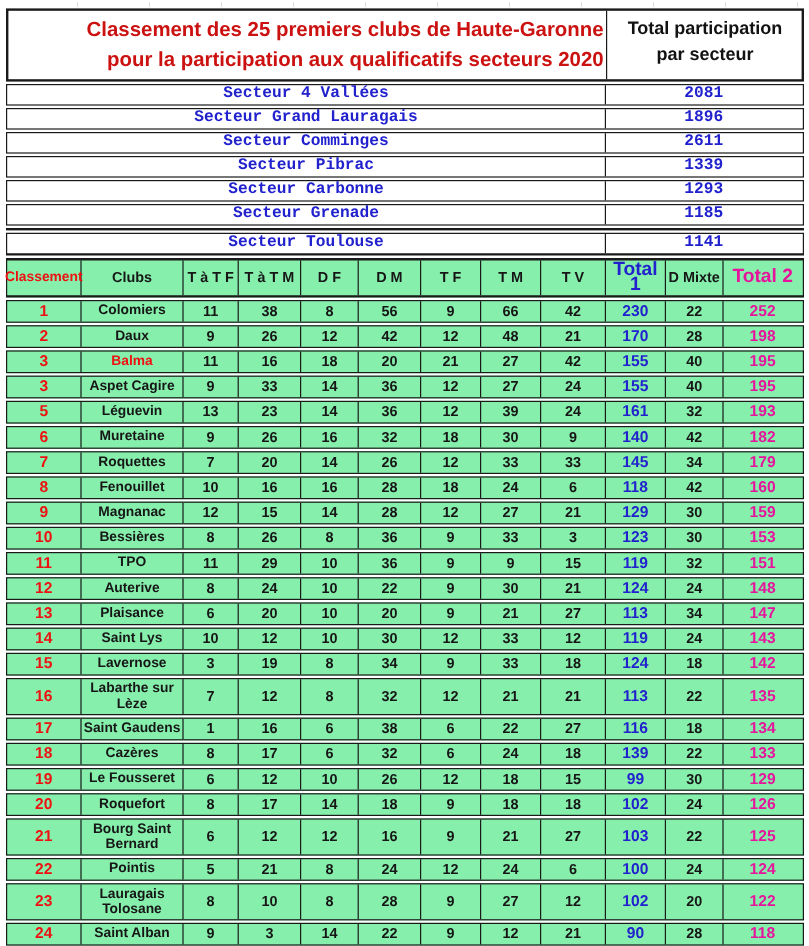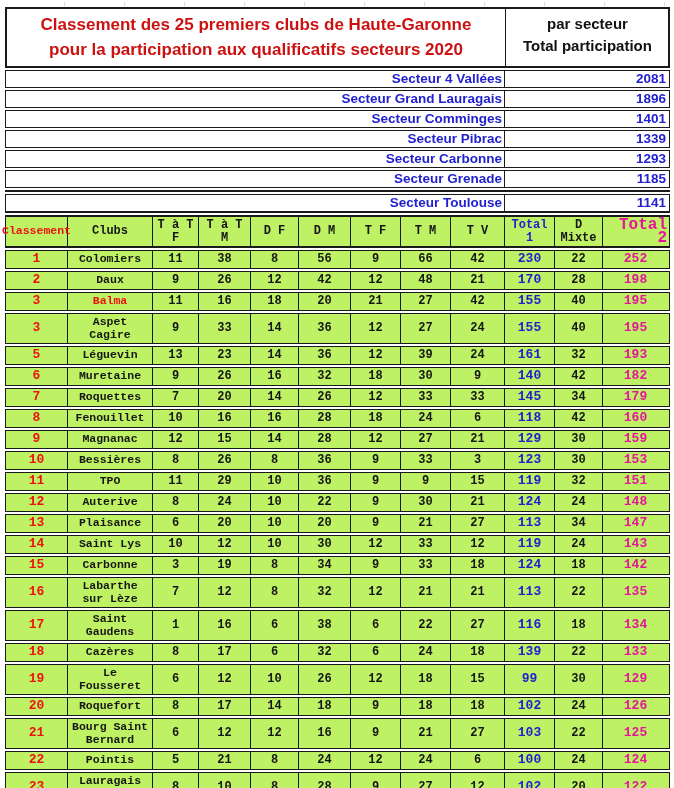--- a/index.html
+++ b/index.html
@@ -22,89 +22,89 @@
 
   
   .header-block {
     display:grid; grid-template-columns:499px 163px;
     border:2.5px solid var(--border); margin-bottom:2px;
   }
   .title-box {
     border-right:1.5px solid var(--border);
     text-align:center; padding:3px 2px 4px 2px;
   }
-  .title-line { color:var(--title-red); font-size:17px; line-height:25px; white-space:nowrap; }
+  .title-line { color:var(--title-red); font-size:17px; line-height:25px; white-space:nowrap;text-align:right; }
   .right-box { text-align:center; padding:4px 2px; }
   .right-line { color:#121212; font-size:15px; line-height:22px; }
 
   
   .sector-row {
     display:grid; grid-template-columns:499px 163px;
     border:1.5px solid var(--border); margin-bottom:2px;
   }
   .sector-row:last-child { border-bottom-width:2.5px; }
   .sector-name, .sector-total {
     color:var(--blue); font-size:13.5px; line-height:16px;
-    text-align:right; padding:0 2px;
+    text-align:center; padding:0 2px;font-family:Liberation Mono, monospace;
   }
   .sector-name { border-right:1.5px solid var(--border); }
 
   
   .t-row {
     display:grid;
     grid-template-columns:62px 85px 46px 52px 48px 52px 50px 50px 54px 50px 48px 65px;
-    border:1.5px solid var(--border); margin-bottom:2px; background:#bef264;font-family:Liberation Mono, monospace;
+    border:1.5px solid var(--border); margin-bottom:2px; background:#86efac;
   }
   .t-row.header-row { border-width:2px 1.5px 2px 1.5px; border-top-width:2.5px; }
   .t-cell {
     border-right:1px solid var(--border);
     display:flex; align-items:center; justify-content:center;
     text-align:center; font-size:12px; line-height:12.5px;
     padding:2px 1px; color:#161616; min-height:13px;
   }
   .t-cell:last-child { border-right:none; }
   .c-rank   { color:var(--red); font-size:13px; }
   .c-club   { font-size:11.5px; }
   .c-total1 { color:var(--blue); font-size:13px; }
   .c-total2 { color:var(--magenta); font-size:13px; }
   .club-red { color:var(--red); }
   .h-red    { color:var(--red); font-size:11.5px; }
-  .h-blue   { color:var(--blue); font-size:12px; }
+  .h-blue   { color:var(--blue); font-size:16px; }
   .h-magenta{ color:var(--magenta); font-size:16px;text-align:right; }
 </style>
 </head>
 <body>
 
 <div class="sheet">
 
   <div class="grid-strip"></div>
 
   <div class="header-block">
     <div class="title-box">
       <div class="title-line">Classement des 25 premiers clubs de Haute-Garonne</div>
       <div class="title-line">pour la participation aux qualificatifs secteurs 2020</div>
     </div>
     <div class="right-box">
+      <div class="right-line">Total participation</div>
       <div class="right-line">par secteur</div>
-      <div class="right-line">Total participation</div>
     </div>
   </div>
 
   <div id="sector-list">
       <div class="sector-row">
         <div class="sector-name">Secteur 4 Vallées</div>
         <div class="sector-total">2081</div>
       </div>
       <div class="sector-row">
         <div class="sector-name">Secteur Grand Lauragais</div>
         <div class="sector-total">1896</div>
       </div>
       <div class="sector-row">
         <div class="sector-name">Secteur Comminges</div>
-        <div class="sector-total">1401</div>
+        <div class="sector-total">2611</div>
       </div>
       <div class="sector-row">
         <div class="sector-name">Secteur Pibrac</div>
         <div class="sector-total">1339</div>
       </div>
       <div class="sector-row">
         <div class="sector-name">Secteur Carbonne</div>
         <div class="sector-total">1293</div>
       </div>
       <div class="sector-row">
@@ -325,21 +325,21 @@
         <div class="t-cell c-num">30</div>
         <div class="t-cell c-num">12</div>
         <div class="t-cell c-num">33</div>
         <div class="t-cell c-num">12</div>
         <div class="t-cell c-total1">119</div>
         <div class="t-cell c-dmixte">24</div>
         <div class="t-cell c-total2">143</div>
       </div>
       <div class="t-row">
         <div class="t-cell c-rank">15</div>
-        <div class="t-cell c-club">Carbonne</div>
+        <div class="t-cell c-club">Lavernose</div>
         <div class="t-cell c-num">3</div>
         <div class="t-cell c-num">19</div>
         <div class="t-cell c-num">8</div>
         <div class="t-cell c-num">34</div>
         <div class="t-cell c-num">9</div>
         <div class="t-cell c-num">33</div>
         <div class="t-cell c-num">18</div>
         <div class="t-cell c-total1">124</div>
         <div class="t-cell c-dmixte">18</div>
         <div class="t-cell c-total2">142</div>

